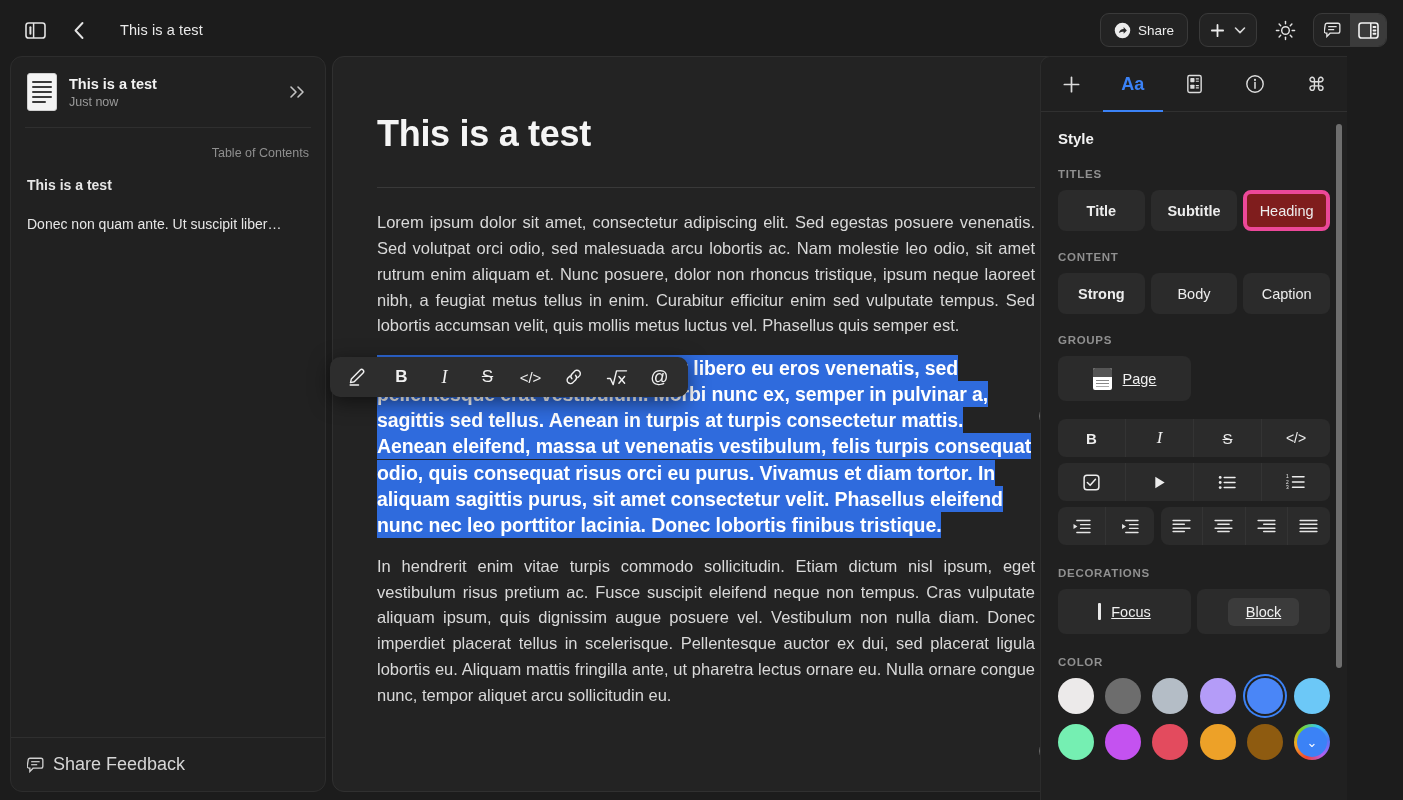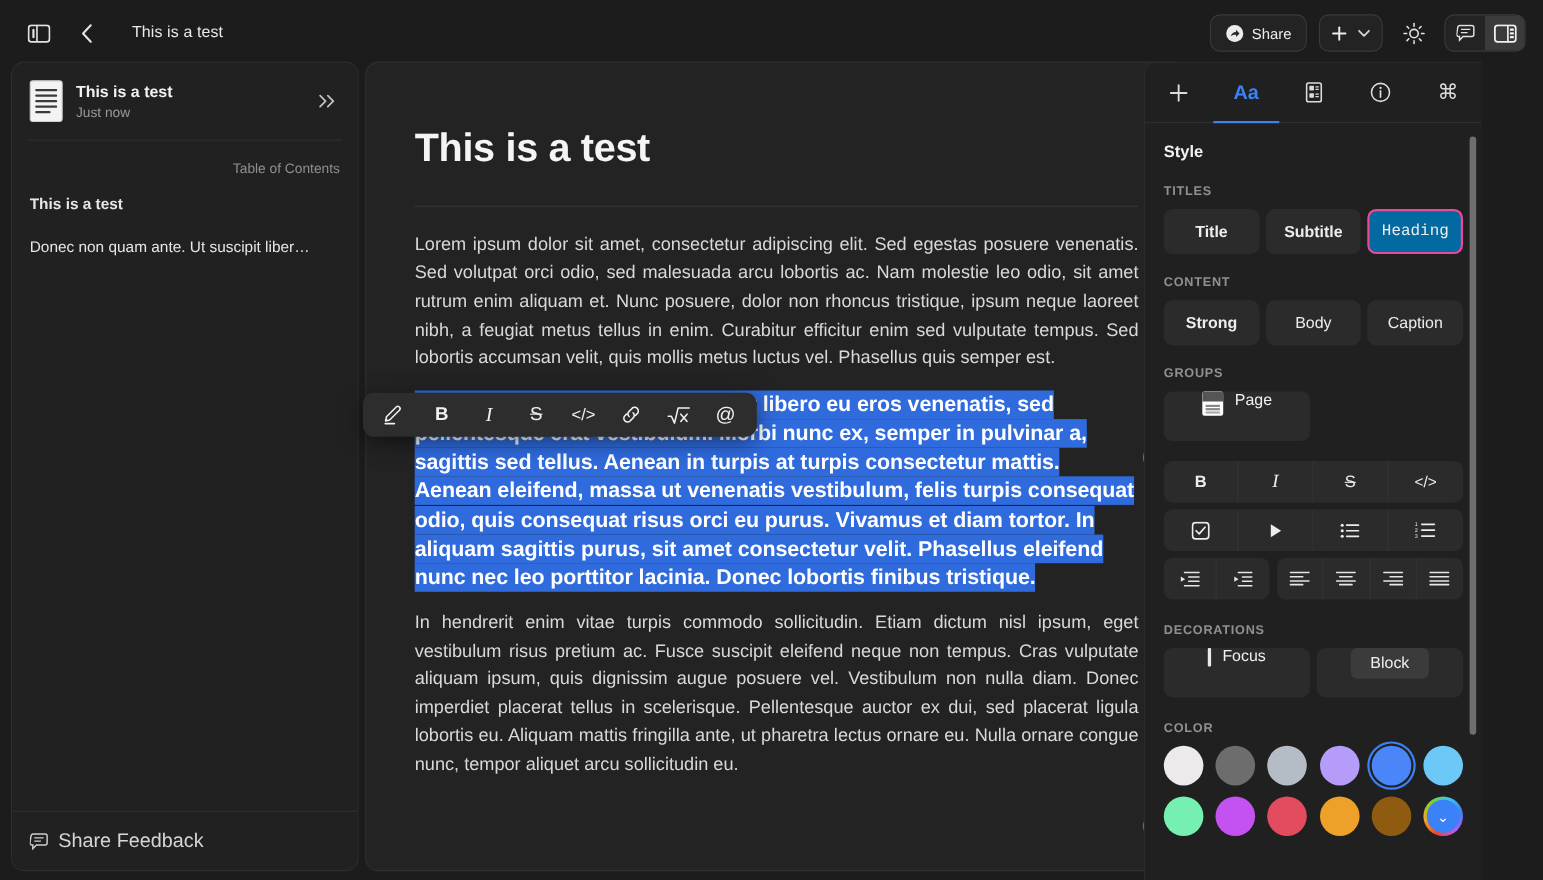--- a/index.html
+++ b/index.html
@@ -154,26 +154,26 @@
   }
   .rp-h { font-size: 15px; font-weight: bold; color: #f2f2f2; margin-bottom: 21px; }
   .rp-label { font-size: 11.5px; font-weight: bold; color: #909090; letter-spacing: .7px; margin-bottom: 10px; }
   .row3 { display: grid; grid-template-columns: 1fr 1fr 1fr; gap: 6px; margin-bottom: 20px; }
   .btn {
     height: 41px; border-radius: 8px; background: #2b2b2b;
     display: flex; align-items: center; justify-content: center;
     font-size: 14.5px; color: #ededed;
   }
   .btn.b { font-weight: bold; }
-  .btn.sel { background: #0369a1; border: 2px solid #ec4899; font-family: Liberation Mono, monospace; }
+  .btn.sel { background: #7f1d1d; border: 4px solid #ec4899; }
   .row2 { display: grid; grid-template-columns: 1fr 1fr; gap: 6px; margin-bottom: 18px; }
   .btn-grp {
     height: 45px; border-radius: 8px; background: #2b2b2b;
-    display: flex; align-items: flex-start; justify-content: center; gap: 11px;
-    font-size: 14.5px; color: #f0f0f0;
+    display: flex; align-items: center; justify-content: center; gap: 11px;
+    font-size: 14.5px; color: #f0f0f0; text-decoration: underline;
   }
   .btn-grp.card { background: linear-gradient(100deg,#35332b,#2e2e28); }
   .page-ico {
     width: 19px; height: 22px; background: #fff; border-radius: 2px; position: relative; overflow: hidden;
   }
   .page-ico::before { content:''; position:absolute; left:0; top:0; width:100%; height:9px; background:#555; }
   .page-ico::after { content:''; position:absolute; left:3px; top:12px; width:13px; height:1.5px;
     background:#888; box-shadow: 0 3px 0 #888, 0 6px 0 #aaa; }
   .card-ico {
     width: 21px; height: 23px; background: #fff; border-radius: 2px; position: relative;

